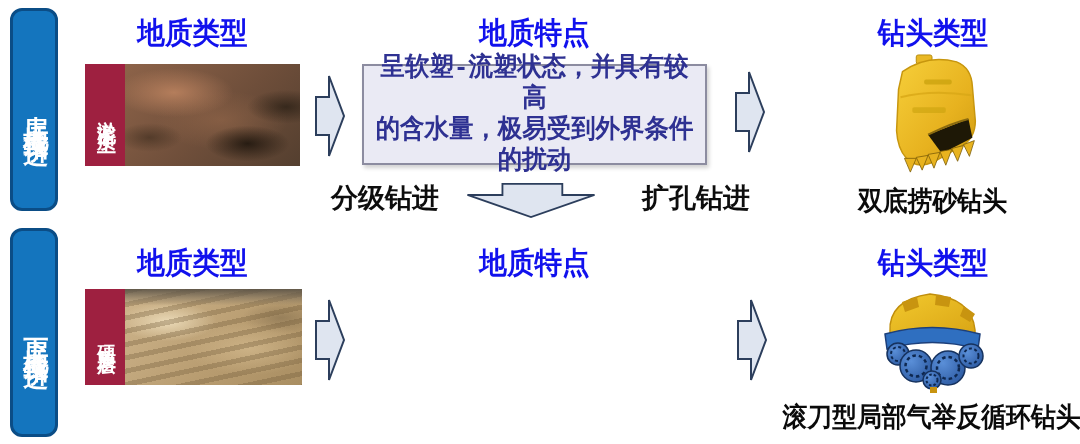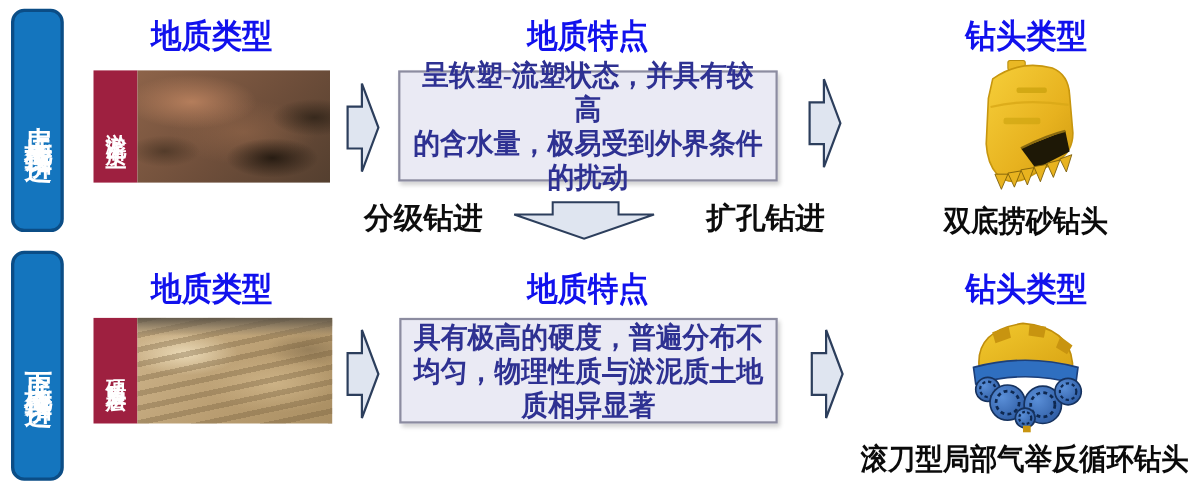--- a/index.html
+++ b/index.html
@@ -1,18 +1,18 @@
 <!DOCTYPE html>
 <html style="--side-bar: #1475be; --side-bar-border: #0b4d86; --header-text: #1111ed; --box-bg: #eaeaf4; --box-border: #8c8ca0; --box-text: #2e3192; --geo-label-bg: #9e2040; --arrow-fill: #dfe5f0; --arrow-stroke: #2c3e5c; --caption-text: #0a0a0a;"><head>
 <meta charset="utf-8">
 <style>
   html,body{margin:0;padding:0;background:#ffffff;}
   .canvas{
     position:relative;width:1080px;height:444px;background:#ffffff;overflow:hidden;
-    font-family:Liberation Serif, serif;
+    font-family:Liberation Mono, monospace;
   }
   
   .sidebar{
     position:absolute;left:10px;width:48px;box-sizing:border-box;
     background:var(--side-bar,#1475be);
     border:3px solid var(--side-bar-border,#0b4d86);
     border-radius:12px;
     display:flex;align-items:center;justify-content:center;
   }
   .bar1{top:8px;height:203px;}
@@ -174,25 +174,20 @@
   <div class="geo geo2">
     <div class="geo-strip">
       <span class="vlabel">硬质岩层</span>
     </div>
     <div class="geo-photo photo-rock"></div>
   </div>
 
   <svg class="rarrow a3" viewBox="0 0 30 84">
     <polygon class="arrow-shape" points="1,23 14,23 14,2 29,42 14,82 14,61 1,61"></polygon>
   </svg>
-  <div class="feature-box box2">
-    <span class="feature-text">具有极高的硬度，普遍分布不
-均匀，物理性质与淤泥质土地
-质相异显著</span>
-  </div>
   <svg class="rarrow a4" viewBox="0 0 30 84">
     <polygon class="arrow-shape" points="1,23 14,23 14,2 29,42 14,82 14,61 1,61"></polygon>
   </svg>
 
   <svg class="bit-svg bit2" viewBox="0 0 122 108">
     <defs>
       <linearGradient id="yg2" x1="0" y1="0" x2="1" y2="1">
         <stop offset="0" stop-color="#f2c92e"></stop>
         <stop offset="1" stop-color="#d9a414"></stop>
       </linearGradient>

